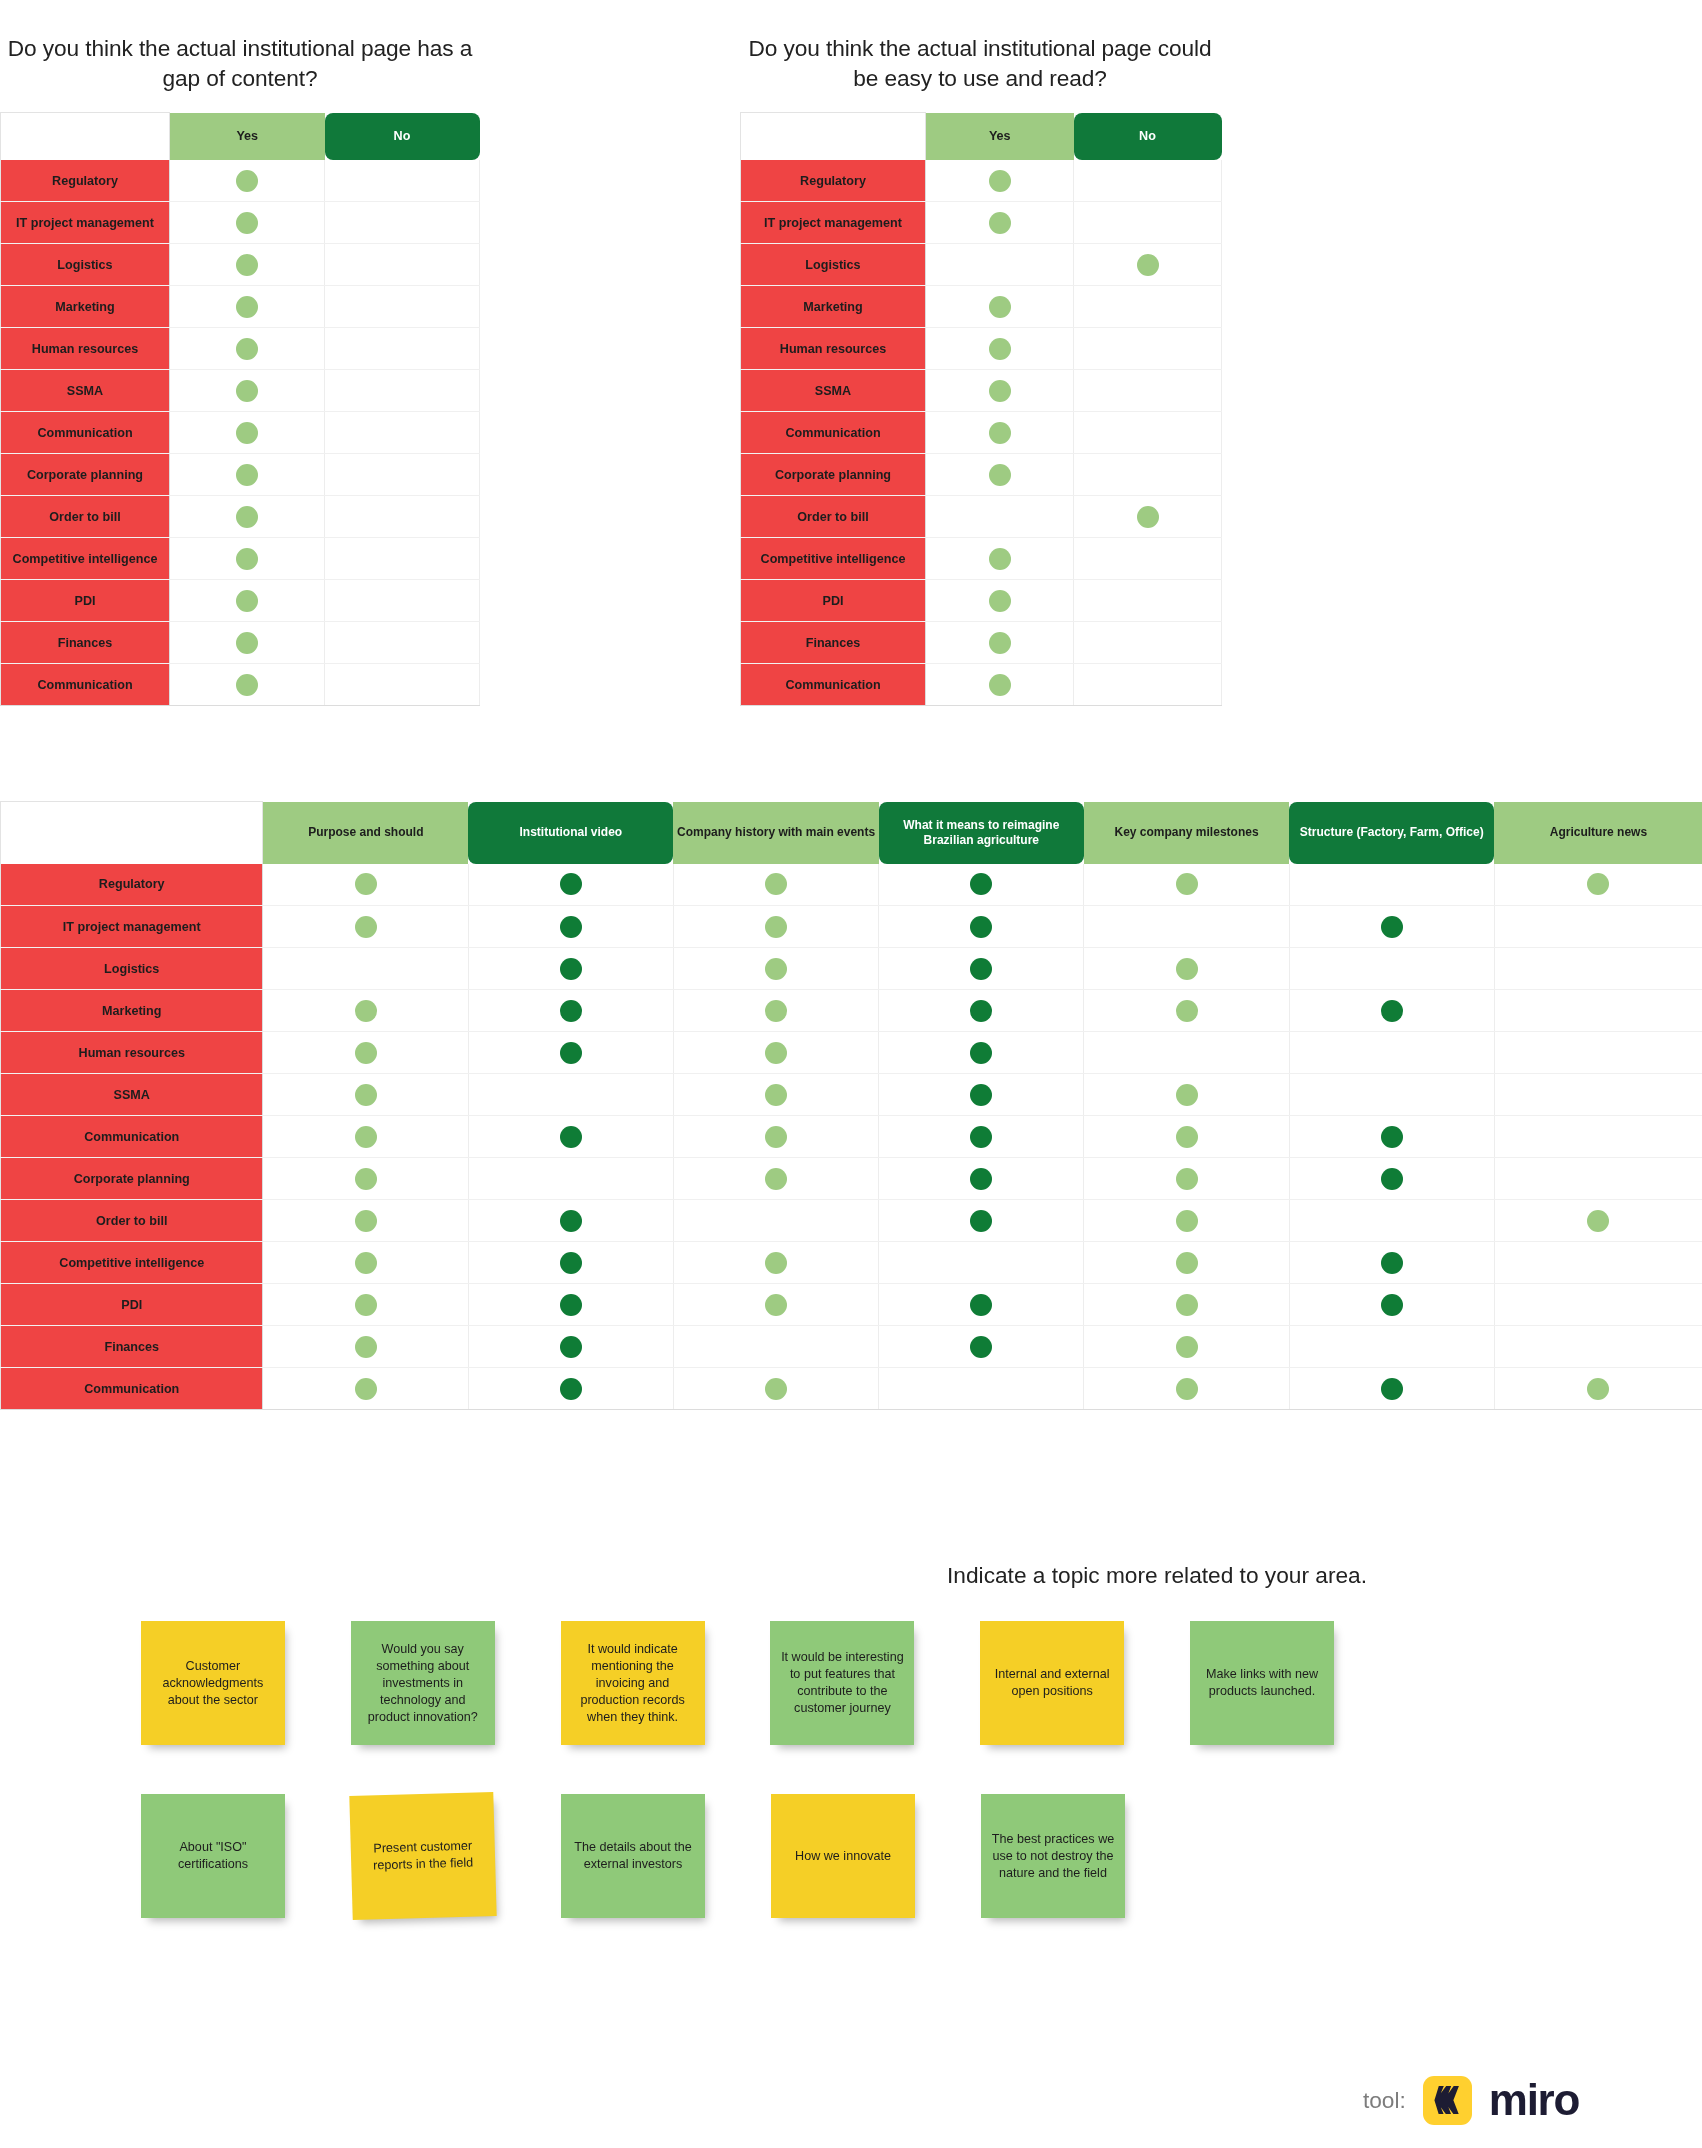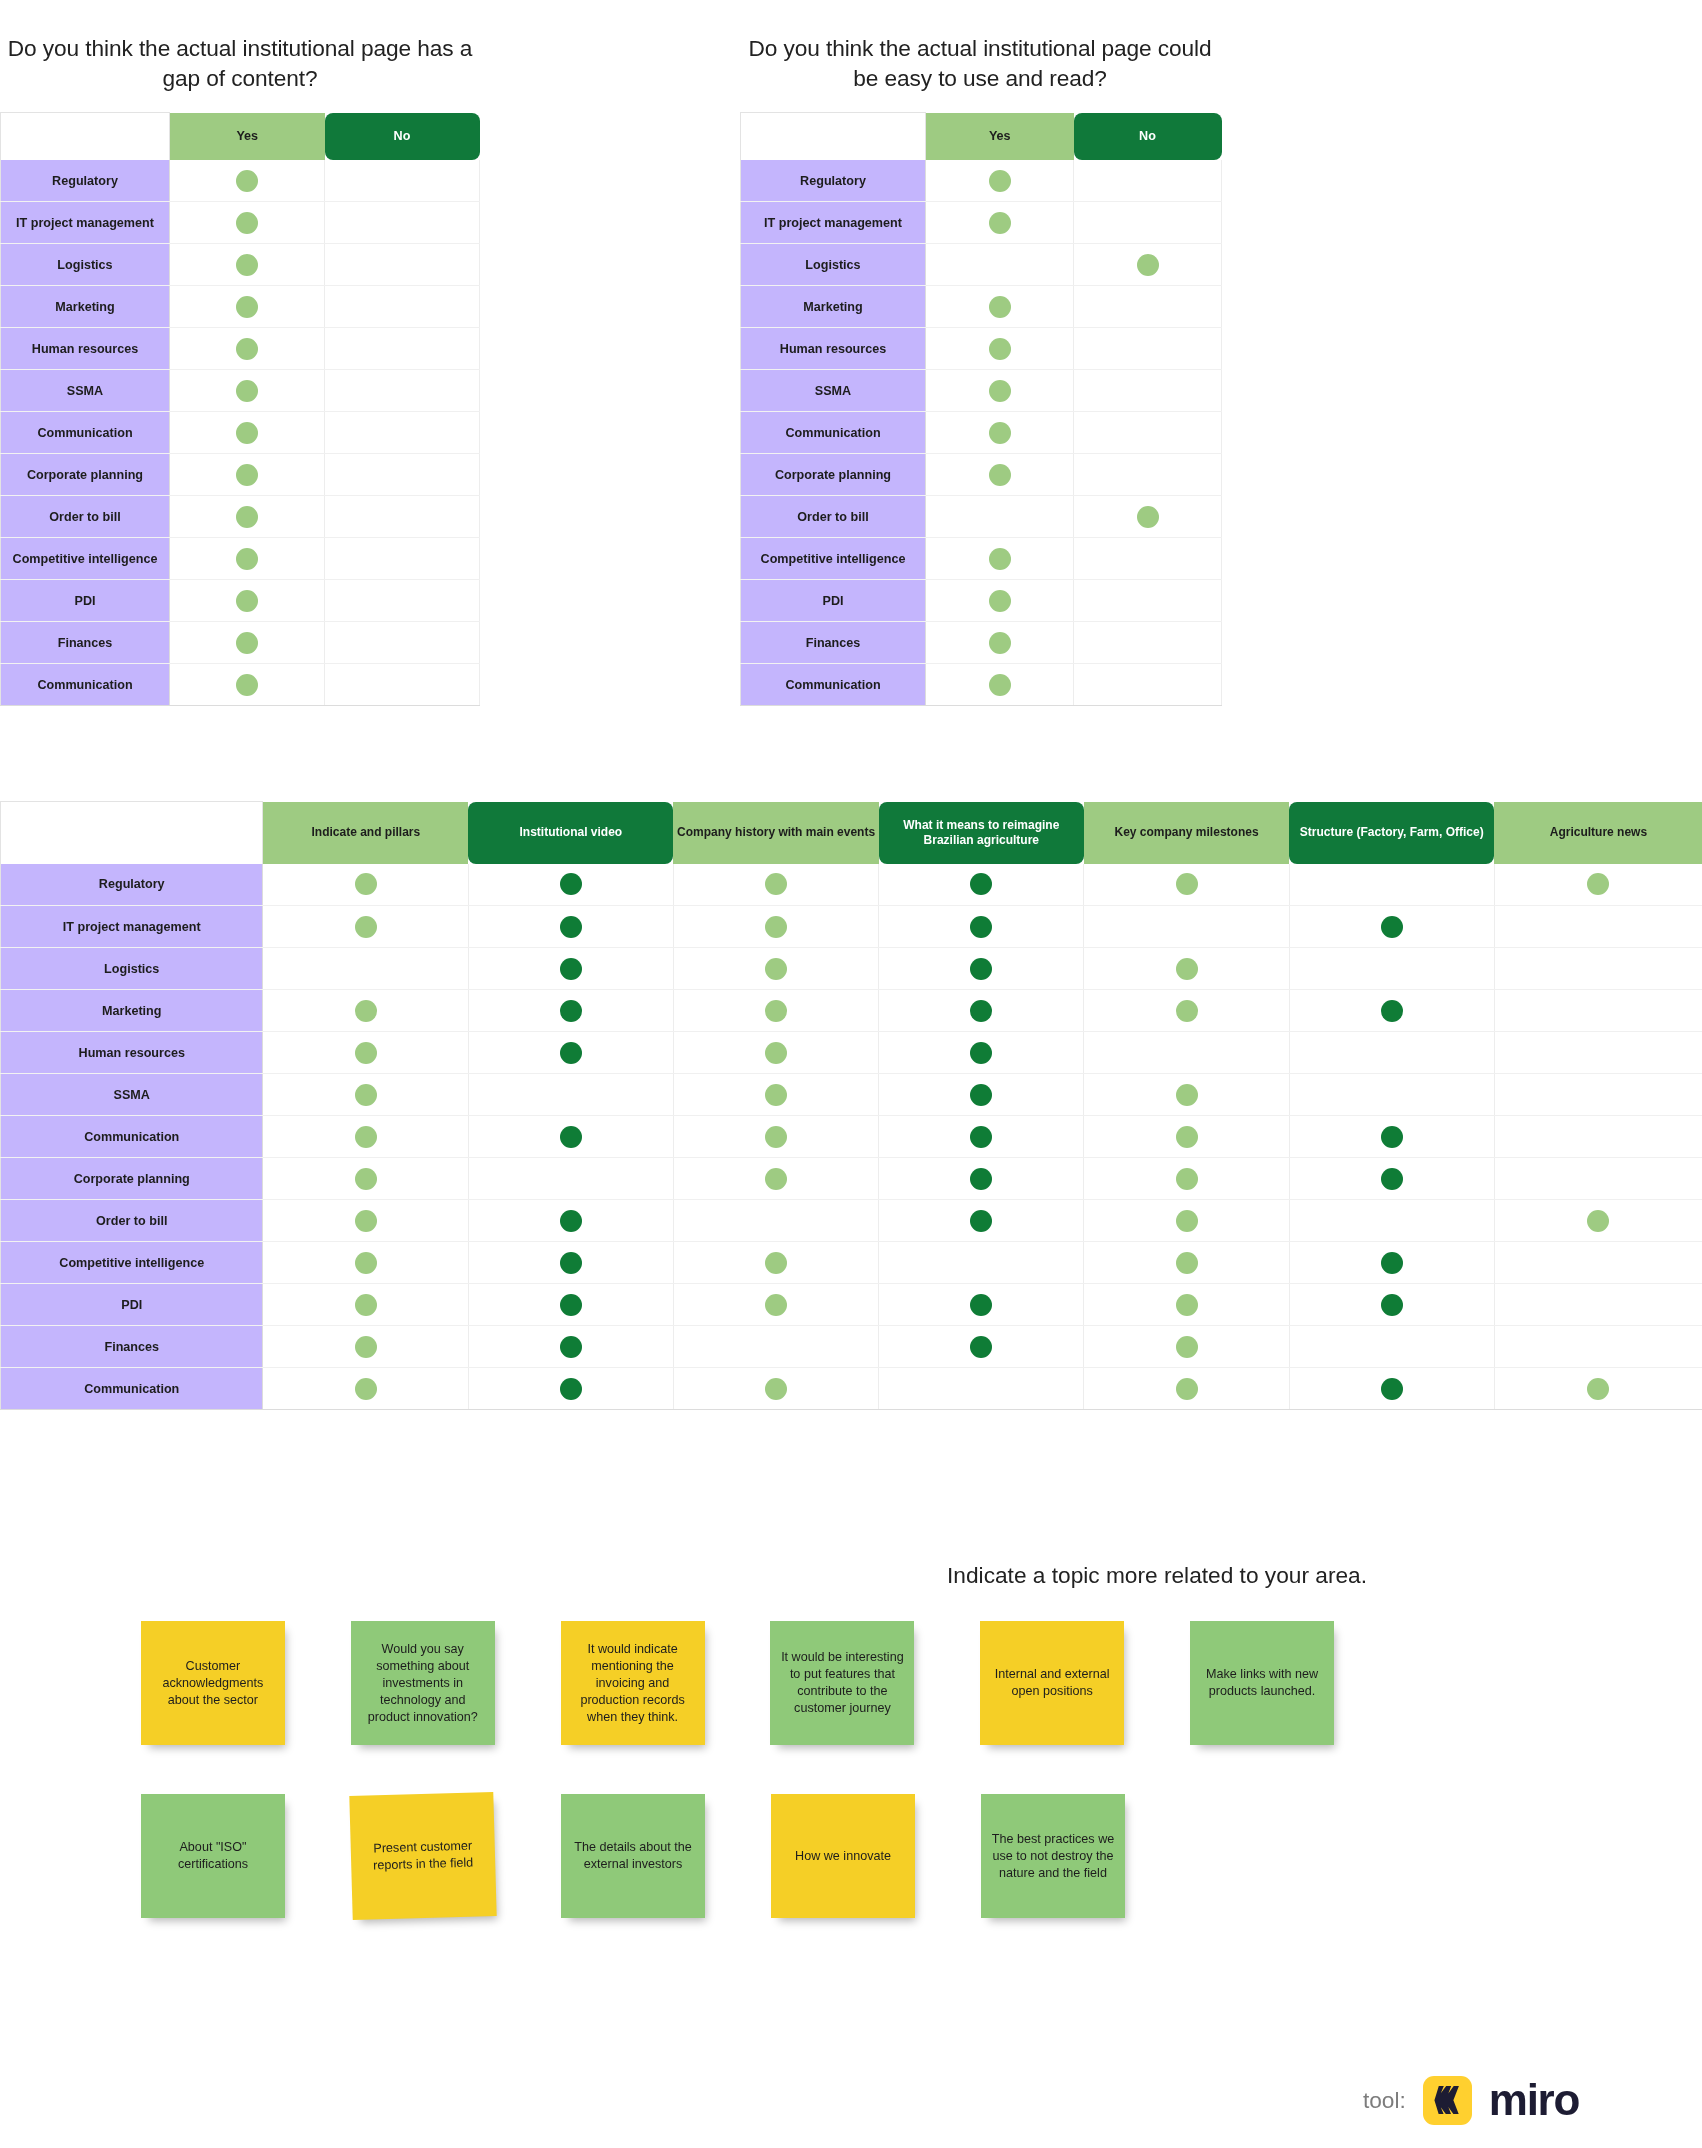--- a/index.html
+++ b/index.html
@@ -71,21 +71,21 @@
     font-size: 12.6px;
     text-align: center;
     vertical-align: middle;
     line-height: 1.18;
     padding: 2.5px 3.4px;
     border-radius: 8px;
   }
 
   
   .rowlabel {
-    background: #c4b5fd;
+    background: #ef4444;
     color: #1d1d1d;
     font-weight: bold;
     font-size: 12.6px;
     text-align: center;
     vertical-align: middle;
     border-bottom: 0.8px solid #f2f2f2;
     border-left: 0.8px solid #e3e3e3;
     border-right: 0.8px solid #dcdcdc;
     padding: 0 5px;
   }
@@ -398,21 +398,21 @@
         <col style="width:147px">
         <col style="width:147px">
       <col style="width:147px">
         <col style="width:147px">
         <col style="width:147px">
         <col style="width:149px">
     </colgroup>
     <tbody>
         <tr class="hdrow">
           <th class="hd-blank"></th>
-          <th class="hd-light">Indicate and pillars</th>
+          <th class="hd-light">Purpose and should</th>
           <th class="hd-dark">Institutional video</th>
           <th class="hd-light">Company history with main events</th>
           <th class="hd-dark">What it means to reimagine Brazilian agriculture</th>
           <th class="hd-light">Key company milestones</th>
           <th class="hd-dark">Structure (Factory, Farm, Office)</th>
           <th class="hd-light">Agriculture news</th>
         </tr>
         <tr class="body-row">
           <td class="rowlabel">Regulatory</td>
           <td class="cell first"><span class="dot light"></span></td>

